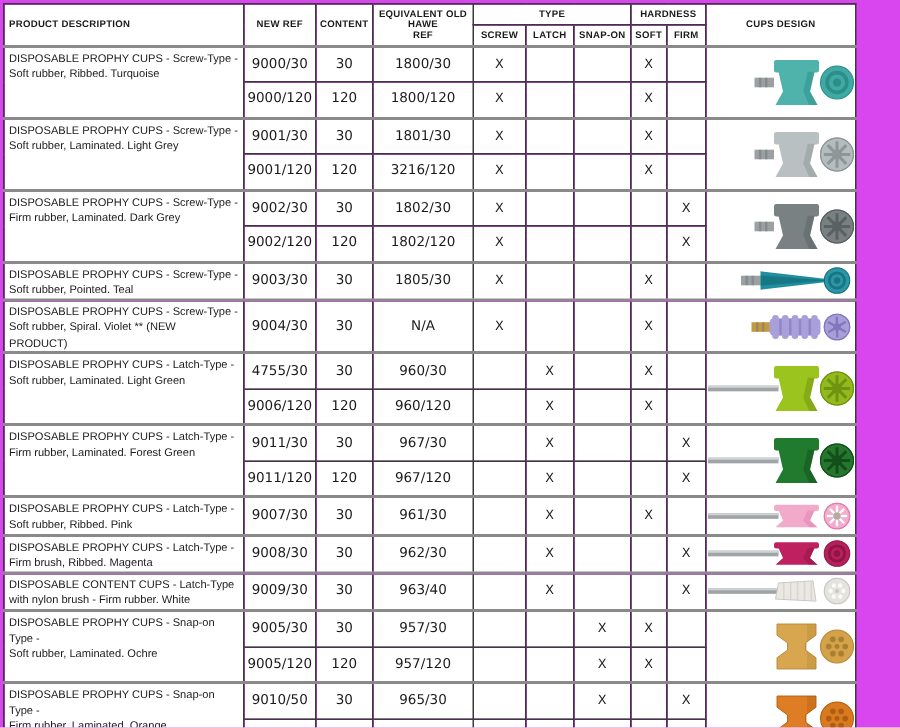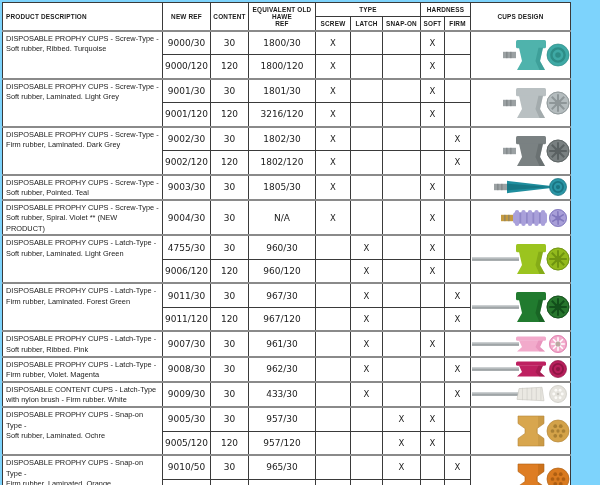--- a/index.html
+++ b/index.html
@@ -1,16 +1,16 @@
 <!DOCTYPE html>
 <html><head>
 <meta charset="utf-8">
 <style>
   html,body{margin:0;padding:0;background:#ffffff;}
-  #stage{position:relative;width:600px;height:485px;background:#7dd3fc;overflow:hidden;
+  #stage{position:relative;width:600px;height:485px;background:#d946ef;overflow:hidden;
          font-family:"Liberation Sans",sans-serif;color:#111;}
   table{border-collapse:collapse;table-layout:fixed;position:absolute;left:2px;top:2px;}
   th,td{border:1px solid #3a3a3a;overflow:hidden;padding:0;}
   thead th{font-size:6.4px;font-weight:bold;text-align:center;vertical-align:middle;
            letter-spacing:.2px;color:#1a1a1a;background:#fff;}
   thead tr{height:14px;}
   th.desc-h{text-align:left;padding-left:3px;}
   tbody tr{height:24px;}
   tbody td{vertical-align:middle;text-align:center;font-size:9px;
            font-family:"DejaVu Sans","Liberation Sans",sans-serif;color:#1a1a1a;background:#fff;}
@@ -355,21 +355,21 @@
               <line x1="86" y1="3.1999999999999993" x2="86" y2="16.8" stroke="#FFFFFF" stroke-width="1.53"></line>
               <line x1="90.80832611206853" y1="5.191673887931476" x2="81.19167388793147" y2="14.808326112068524" stroke="#FFFFFF" stroke-width="1.53"></line>
               <circle cx="86" cy="10" r="2.55" fill="#B9A9A1"></circle>
               <circle cx="86" cy="10" r="8.5" fill="none" stroke="#E07FAF" stroke-width=".7"></circle>
             </svg>
           </td>
         </tr>
         <tr class="group-start">
           <td class="desc-cell" rowspan="1">
             <div>DISPOSABLE PROPHY CUPS -  Latch-Type -</div>
-            <div>Firm rubber, Violet. Magenta</div>
+            <div>Firm brush, Ribbed. Magenta</div>
           </td>
           <td>9008/30</td>
           <td>30</td>
           <td>962/30</td>
           <td class="mark-cell"></td>
           <td class="mark-cell">X</td>
           <td class="mark-cell"></td>
           <td class="mark-cell"></td>
           <td class="mark-cell">X</td>
           <td class="cups-cell" rowspan="1">
@@ -385,21 +385,21 @@
             </svg>
           </td>
         </tr>
         <tr class="group-start">
           <td class="desc-cell" rowspan="1">
             <div>DISPOSABLE CONTENT CUPS -  Latch-Type</div>
             <div>with nylon brush - Firm rubber. White</div>
           </td>
           <td>9009/30</td>
           <td>30</td>
-          <td>433/30</td>
+          <td>963/40</td>
           <td class="mark-cell"></td>
           <td class="mark-cell">X</td>
           <td class="mark-cell"></td>
           <td class="mark-cell"></td>
           <td class="mark-cell">X</td>
           <td class="cups-cell" rowspan="1">
             <svg width="98" height="20" viewBox="0 0 98 20">
               <rect x="0" y="8.1" width="47" height="3.8" fill="#9FA5A7"></rect>
               <rect x="0" y="8.1" width="47" height="1.4" fill="#CFD3D5"></rect>
               <polygon points="47,4.6000000000000005 70,3.25 72,16.75 45,15.399999999999999" fill="#EAE8E2" stroke="#C6C4BD" stroke-width=".6"></polygon>

